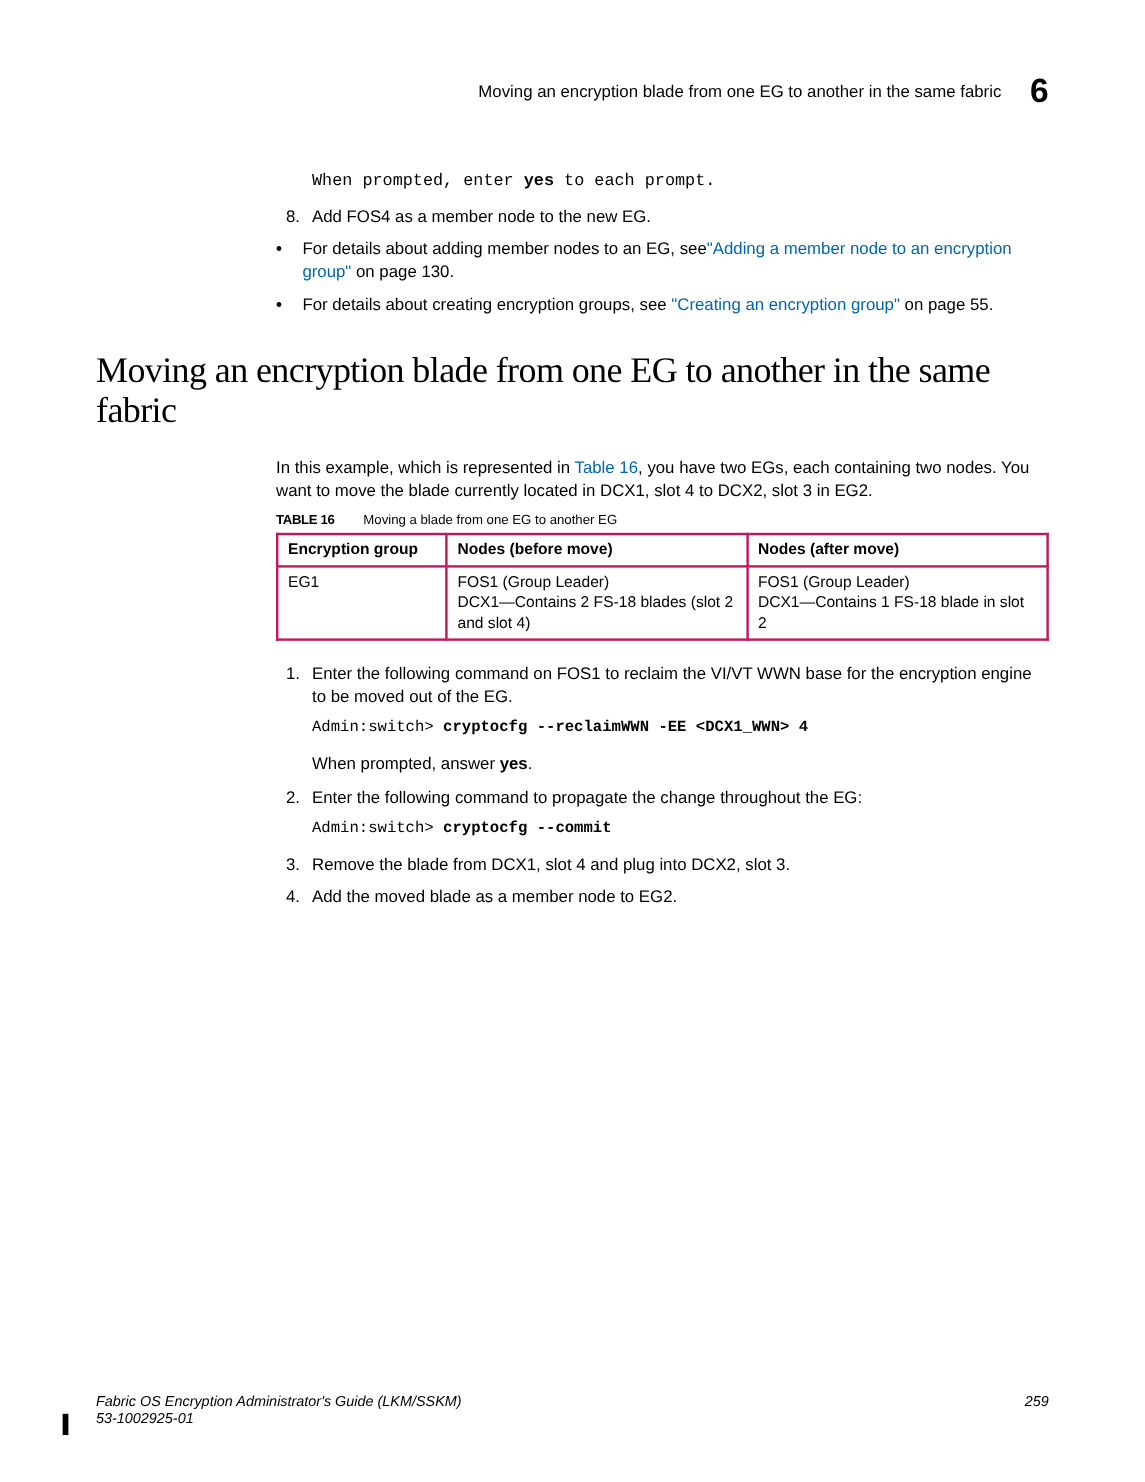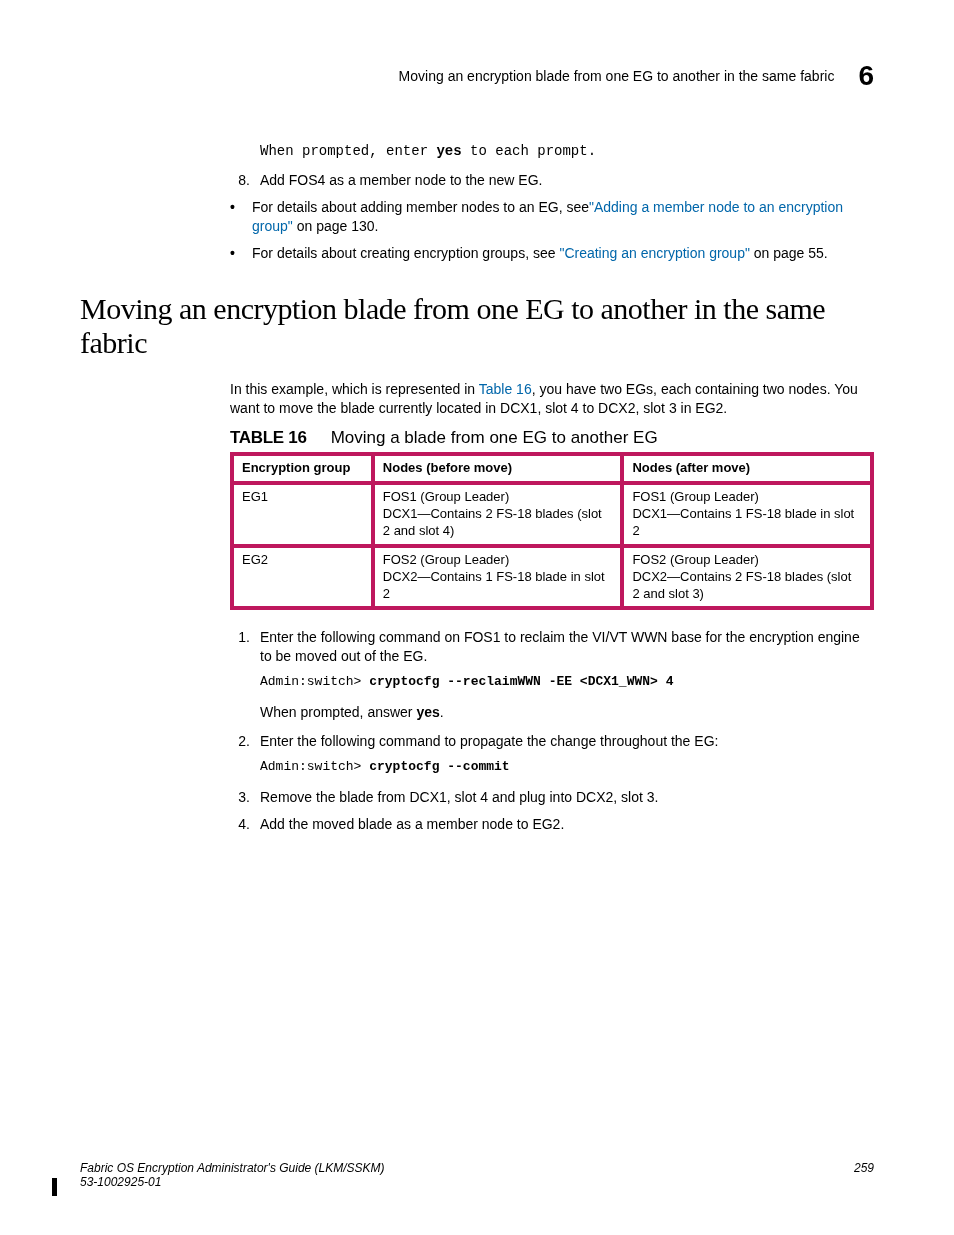--- a/index.html
+++ b/index.html
@@ -73,37 +73,37 @@
   .bold { font-weight: bold; }
   .h1 {
     font-family: Georgia, 'Times New Roman', serif;
     font-size: 30px;
     font-weight: normal;
     margin: 30px 0 20px 0;
     padding-left: 0;
     letter-spacing: -0.5px;
   }
   .table-caption {
-    font-size: 17px;
+    font-size: 11px;
     margin: 8px 0 4px 0;
   }
   .table-caption .tlabel {
     font-weight: bold;
     font-family: Arial, sans-serif;
     letter-spacing: -0.3px;
     margin-right: 24px;
   }
   table {
     border-collapse: collapse;
     width: 100%;
     font-size: 13px;
     margin-bottom: 18px;
   }
   th, td {
-    border: 4px solid #be185d;
+    border: 2px solid #be185d;
     padding: 4px 8px;
     text-align: left;
     vertical-align: top;
     line-height: 1.3;
   }
   th {
     font-weight: bold;
   }
   .code {
     font-family: "Courier New", monospace;
@@ -197,31 +197,20 @@
           <td>EG1</td>
           <td>
             <span>FOS1 (Group Leader)</span><br>
             <span>DCX1—Contains 2 FS-18 blades (slot 2 and slot 4)</span>
           </td>
           <td>
             <span>FOS1 (Group Leader)</span><br>
             <span>DCX1—Contains 1 FS-18 blade in slot 2</span>
           </td>
         </tr>
-        <tr>
-          <td>EG2</td>
-          <td>
-            <span>FOS2 (Group Leader)</span><br>
-            <span>DCX2—Contains 1 FS-18 blade in slot 2</span>
-          </td>
-          <td>
-            <span>FOS2 (Group Leader)</span><br>
-            <span>DCX2—Contains 2 FS-18 blades (slot 2 and slot 3)</span>
-          </td>
-        </tr>
       </tbody>
     </table>
 
     <div class="step-row">
       <span class="step-num">1.</span>
       <span>Enter the following command on FOS1 to reclaim the VI/VT WWN base for the encryption engine to be moved out of the EG.</span>
     </div>
     <div class="code"><span>Admin:switch&gt; </span><span class="cb">cryptocfg --reclaimWWN -EE &lt;DCX1_WWN&gt; 4</span></div>
 
     <p class="para" style="margin-left:30px;">

